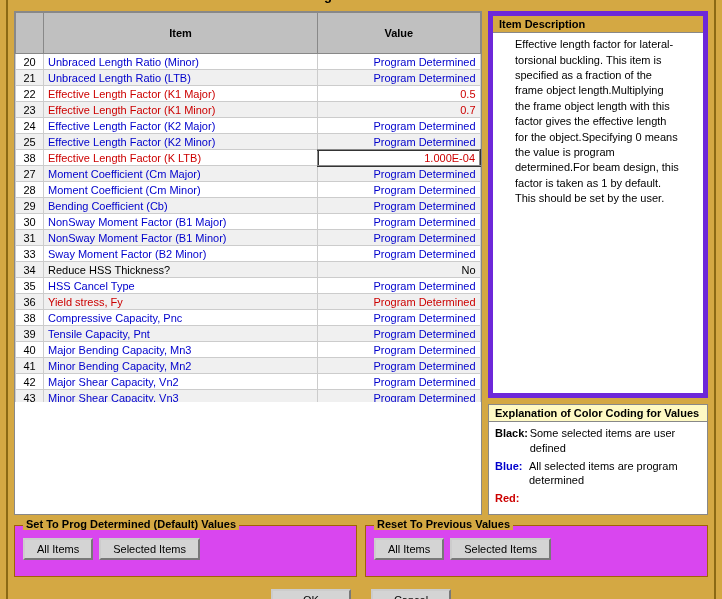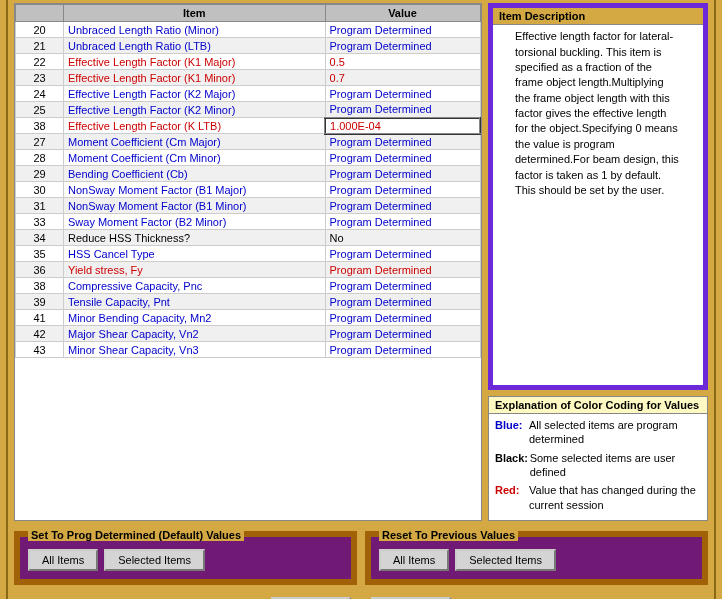--- a/index.html
+++ b/index.html
@@ -47,21 +47,21 @@
     table {
       width: 100%;
       border-collapse: collapse;
       font-size: 11px;
     }
     thead tr {
       background: #c0c0c0;
     }
     thead th {
       border: 1px solid #888;
-      padding: 2px 4px;
+      padding: 14px 4px;
       text-align: center;
       font-weight: bold;
     }
     tbody tr {
       height: 16px;
     }
     tbody tr:nth-child(even) {
       background: #f0f0f0;
     }
     tbody tr:nth-child(odd) {
@@ -69,33 +69,33 @@
     }
     tbody td {
       border: 1px solid #ccc;
       padding: 1px 4px;
       white-space: nowrap;
       overflow: hidden;
     }
     tbody td.row-num {
       text-align: center;
       color: #000;
-      width: 48px;
+      width: 28px;
     }
     tbody td.item-name {
       color: #0000cc;
     }
     tbody td.item-name.black {
       color: #000;
     }
     tbody td.item-name.red {
       color: #cc0000;
     }
     tbody td.value {
-      text-align: left;
+      text-align: right;
       color: #0000cc;
     }
     tbody td.value.red {
       color: #cc0000;
     }
     tbody td.value.black {
       color: #000;
     }
     .right-panel {
       width: 220px;
@@ -151,23 +151,23 @@
     .color-label.blue { color: #0000cc; }
     .color-label.black { color: #000; }
     .color-label.red { color: #cc0000; }
     .bottom-section {
       display: flex;
       gap: 8px;
       margin-top: 6px;
       padding: 2px;
     }
     .group-box {
-      border: 6px solid #a16207;
-      background: #701a75;
-      padding: 4px 8px 8px 8px;
+      border: 1px solid #a16207;
+      background: #d946ef;
+      padding: 4px 8px 16px 8px;
       position: relative;
       flex: 1;
     }
     .group-box .group-title {
       position: absolute;
       top: -8px;
       left: 8px;
       background: #d4a843;
       padding: 0 3px;
       font-size: 11px;
@@ -311,20 +311,25 @@
                     <td class="row-num">38</td>
                     <td class="item-name blue">Compressive Capacity, Pnc</td>
                     <td class="value blue">Program Determined</td>
                   </tr>
                   <tr>
                     <td class="row-num">39</td>
                     <td class="item-name blue">Tensile Capacity, Pnt</td>
                     <td class="value blue">Program Determined</td>
                   </tr>
                   <tr>
+                    <td class="row-num">40</td>
+                    <td class="item-name blue">Major Bending Capacity, Mn3</td>
+                    <td class="value blue">Program Determined</td>
+                  </tr>
+                  <tr>
                     <td class="row-num">41</td>
                     <td class="item-name blue">Minor Bending Capacity, Mn2</td>
                     <td class="value blue">Program Determined</td>
                   </tr>
                   <tr>
                     <td class="row-num">42</td>
                     <td class="item-name blue">Major Shear Capacity, Vn2</td>
                     <td class="value blue">Program Determined</td>
                   </tr>
                   <tr>
@@ -340,31 +345,30 @@
     </div>
 
     <div class="right-panel">
       <div class="description-box">
         <div class="box-title">Item Description</div>
         <div class="box-content">Effective length factor for lateral-torsional buckling.  This item is specified as a fraction of the frame object length.Multiplying the frame object length with this factor gives the effective length for the object.Specifying 0 means the value is program determined.For beam design, this factor is taken as 1 by default.  This should be set by the user.</div>
       </div>
       <div class="color-coding-box">
         <div class="box-title">Explanation of Color Coding for Values</div>
         <div class="box-content">
+          <div class="color-row">
+            <span class="color-label black">Black:</span>
+            <span>Some selected items are user defined</span>
+          </div>
           <div class="color-row">
             <span class="color-label blue">Blue:</span>
             <span>All selected items are program determined</span>
           </div>
           <div class="color-row">
-            <span class="color-label black">Black:</span>
-            <span>Some selected items are user defined</span>
-          </div>
-          <div class="color-row">
             <span class="color-label red">Red:</span>
-            <span>Value that has changed during the current session</span>
           </div>
         </div>
       </div>
     </div>
   </div>
 
   <div class="bottom-section">
     <div class="group-box">
       <span class="group-title">Set To Prog Determined (Default) Values</span>
       <div class="btn-row">

